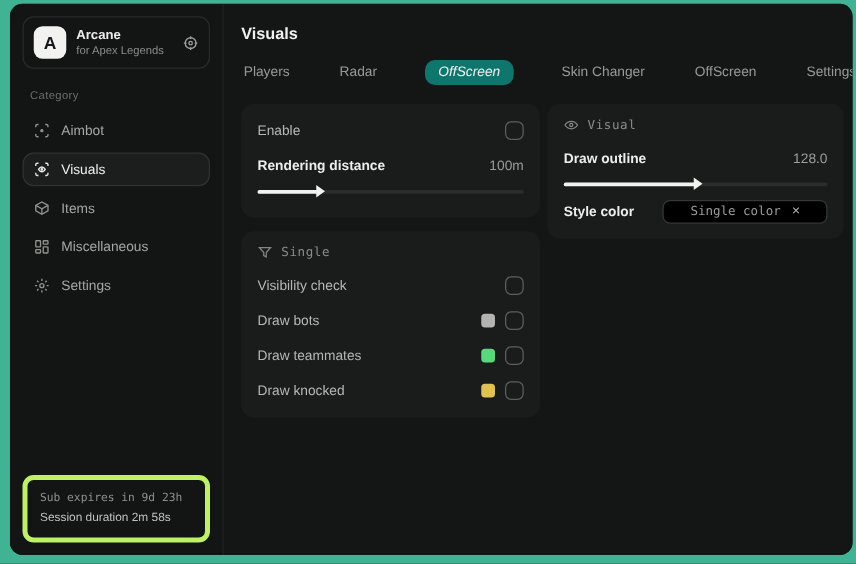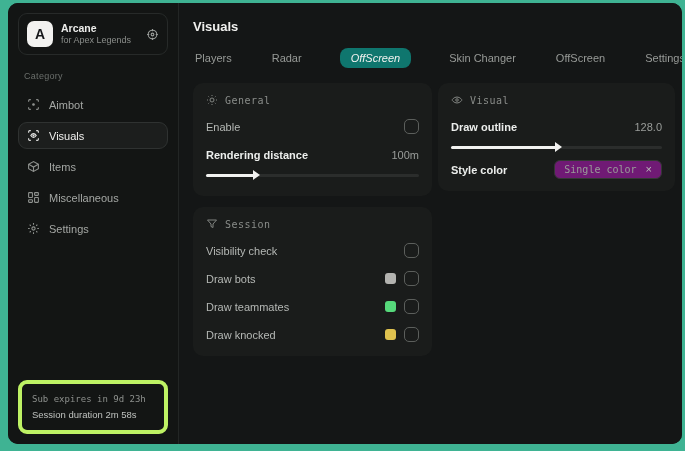--- a/index.html
+++ b/index.html
@@ -55,22 +55,22 @@
   .rightctl{ display:flex; align-items:center; gap:8px; }
   .swatch{ width:11px; height:11px; border-radius:3px; flex:none; }
   .slider{ position:relative; height:12px; margin:2px 0 4px 0; cursor:pointer; }
   .track{ position:absolute; left:0; right:0; top:5px; height:3px;
     background:#2b2d2c; border-radius:2px; }
   .fill{ position:absolute; left:0; top:5px; height:3px; background:#f2f2f0;
     border-radius:2px; }
   .thumb{ position:absolute; top:1px; width:0; height:0; margin-left:-2px;
     border-left:7px solid #f2f2f0; border-top:5px solid transparent;
     border-bottom:5px solid transparent; }
-  .select{ display:flex; align-items:center; gap:9px; background:#701a75;
-    border:1px solid #343735; border-radius:6px; padding:3px 9px; cursor:pointer; }
+  .select{ display:flex; align-items:center; gap:9px; background:#000000;
+    border:1px solid #343735; border-radius:6px; padding:3px 21px; cursor:pointer; }
   .select .selval{ color:#9a9d9a; font-size:10px; font-family:"DejaVu Sans Mono", monospace; }
   .select .clear{ color:#b9bcb9; font-size:11px; line-height:1; cursor:pointer; }
   svg{ display:block; }
 </style>
 </head>
 <body>
 
 <div class="window">
 
   <div class="sidebar">
@@ -169,29 +169,20 @@
       <div class="tab selected">OffScreen</div>
       <div class="tab">Skin Changer</div>
       <div class="tab">OffScreen</div>
       <div class="tab">Settings</div>
     </div>
 
     <div class="cols">
       <div class="col col-left">
 
         <div class="card">
-          <div class="cardhead">
-            <span class="cicon">
-              <svg width="12" height="12" viewBox="0 0 24 24" fill="none" stroke="currentColor" stroke-width="2">
-                  <circle cx="12" cy="12" r="4"></circle>
-                  <path d="M12 2v2M12 20v2M2 12h2M20 12h2M4.9 4.9l1.4 1.4M17.7 17.7l1.4 1.4M19.1 4.9l-1.4 1.4M6.3 17.7l-1.4 1.4"></path>
-                </svg>
-            </span>
-            <span>General</span>
-          </div>
           <div class="row">
             <span class="lbl">Enable</span>
             <span class="checkbox"></span>
           </div>
           <div class="row" style="margin-bottom:4px;">
             <span class="lbl strong">Rendering distance</span>
             <span class="val">100m</span>
           </div>
           <div class="slider">
             <div class="track"></div>
@@ -200,21 +191,21 @@
           </div>
         </div>
 
         <div class="card">
           <div class="cardhead">
             <span class="cicon">
               <svg width="12" height="12" viewBox="0 0 24 24" fill="none" stroke="currentColor" stroke-width="2">
                   <path d="M3 4h18l-7 8v7l-4-2v-5z"></path>
                 </svg>
             </span>
-            <span>Session</span>
+            <span>Single</span>
           </div>
           <div class="row">
             <span class="lbl">Visibility check</span>
             <span class="rightctl">
               <span class="checkbox"></span>
             </span>
           </div>
           <div class="row">
             <span class="lbl">Draw bots</span>
             <span class="rightctl">

